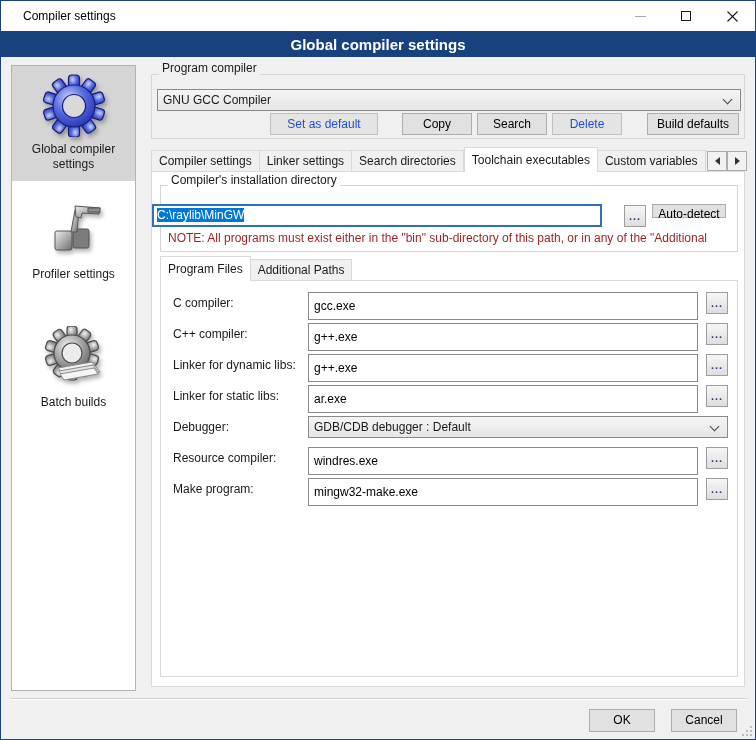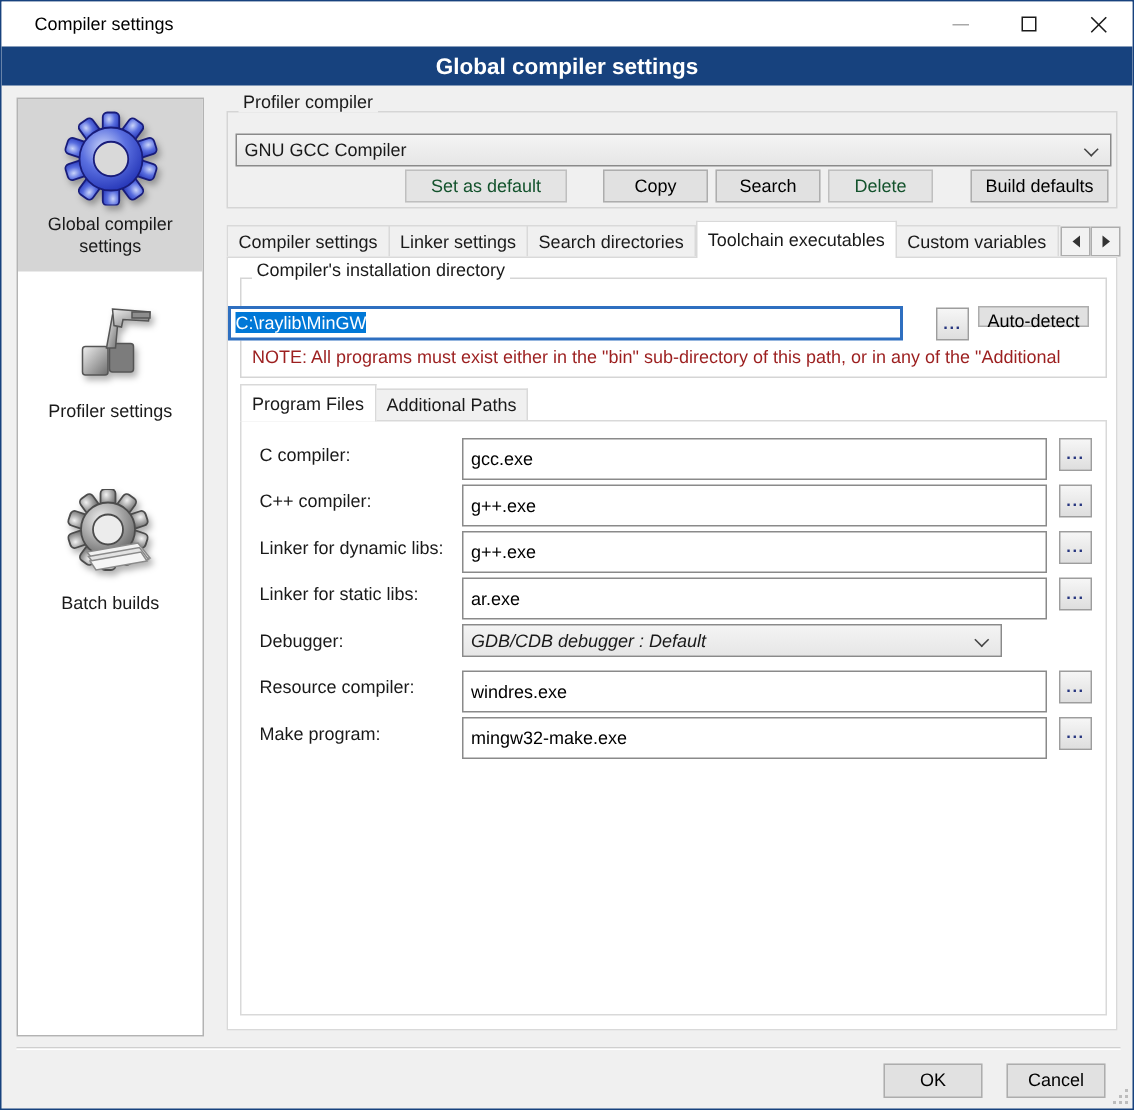--- a/index.html
+++ b/index.html
@@ -44,21 +44,21 @@
   .combo { background:linear-gradient(#f4f4f4,#e6e6e6); border:1px solid #8a8a8a;
            position:absolute; height:22px; line-height:20px; padding-left:5px; }
   .chev { position:absolute; right:9px; top:6px; width:7px; height:7px;
           border-right:1.4px solid #444; border-bottom:1.4px solid #444; transform:rotate(45deg); }
   .cb-selcomp { left:8px; top:28px; width:584px; }
 
   .btnrow { position:absolute; left:8px; top:52px; width:584px; height:22px;
             display:flex; justify-content:flex-end; }
   .btn { height:22px; background:#e1e1e1; border:1px solid #adadad; font-family:inherit;
          font-size:12px; color:#000; text-align:center; line-height:19px; cursor:default; }
-  .btn.disabled { background:#e4e4e4; border-color:#bfbfbf; color:#14532d; }
+  .btn.disabled { background:#e4e4e4; border-color:#bfbfbf; color:#1d4ed8; }
   .b-setdef { width:108px; margin-right:24px; }
   .b-copy,.b-rename,.b-delete { width:70px; margin-right:5px; }
   .b-reset { width:92px; margin-left:20px; margin-right:2px; }
 
   
   .tabstrip { position:absolute; left:2px; top:86px; width:556px; height:25px; overflow:hidden; white-space:nowrap; }
   .tab { display:inline-block; vertical-align:bottom; height:22px; line-height:21px; padding:0 7px;
          background:#f0f0f0; border:1px solid #d9d9d9; border-left-width:0; margin-top:3px; }
   .tab:first-child { border-left-width:1px; }
   .tab.active { background:#fff; height:25px; line-height:24px; margin-top:0; border-bottom:0;
@@ -92,21 +92,21 @@
   .subpage { position:absolute; left:8px; top:108px; width:578px; height:397px;
              background:#fff; border:1px solid #d9d9d9; }
 
   
   .frow { position:absolute; left:0; width:100%; height:22px; }
   .frow .flabel { position:absolute; left:12px; top:0; line-height:22px; }
   .frow .finput { position:absolute; left:147px; top:0; width:390px; height:28px;
                   border:1px solid #8a8a8a; background:#fff; padding-left:5px;
                   font-family:inherit; font-size:12px; color:#000; }
   .frow .dots-btn { left:545px; top:0; }
-  .frow .fcombo { left:147px; top:0; width:360px;font-style:italic; }
+  .frow .fcombo { left:147px; top:0; width:420px; }
   .r0{top:11px;} .r1{top:42px;} .r2{top:73px;} .r3{top:104px;} .r4{top:135px;} .r5{top:166px;} .r6{top:197px;}
 
   
   .sepline { position:absolute; left:10px; top:697px; width:736px; height:2px;
              border-top:1px solid #cfcfcf; border-bottom:1px solid #ffffff; }
   .b-ok { position:absolute; left:588px; top:708px; width:66px; height:23px; }
   .b-cancel { position:absolute; left:670px; top:708px; width:66px; height:23px; }
   .grip { position:absolute; right:3px; bottom:3px; width:10px; height:10px; }
   .grip i { position:absolute; width:2px; height:2px; background:#bdbdbd; }
 </style>
@@ -215,21 +215,21 @@
           <path d="M17 45 L51 39 L57 47 L23 53 Z" fill="#e3e3e3"></path>
           <path d="M18 48 L52 42 L56 48 L22 54 Z" fill="#f5f5f5"></path>
         </g>
       </svg>
       <span class="lbl">Batch builds</span>
     </div>
   </div>
 
   <div class="main">
 
-    <span class="legend lg-compiler">Profiler compiler</span>
+    <span class="legend lg-compiler">Program compiler</span>
     <div class="groupbox gb-compiler"></div>
     <div class="combo cb-selcomp">
       <span>GNU GCC Compiler</span>
       <span class="chev"></span>
     </div>
     <div class="btnrow">
       <button class="btn b-setdef disabled">Set as default</button>
       <button class="btn b-copy">Copy</button>
       <button class="btn b-rename">Search</button>
       <button class="btn b-delete disabled">Delete</button>

